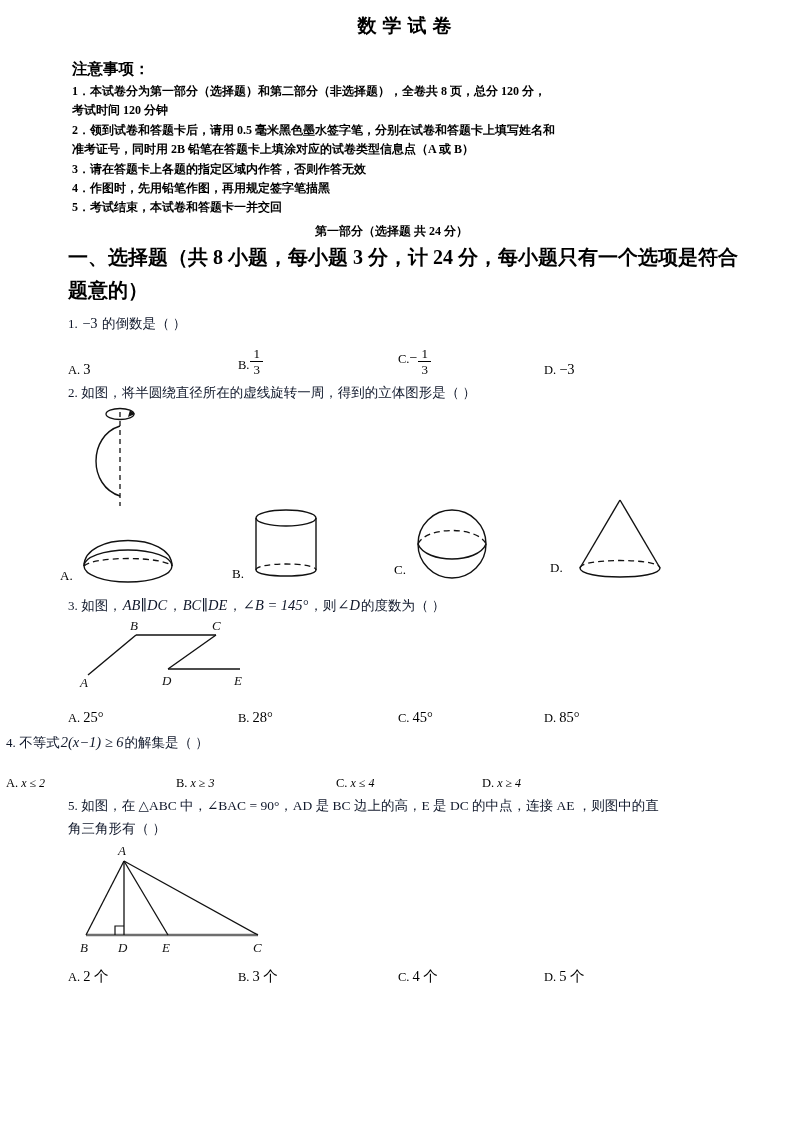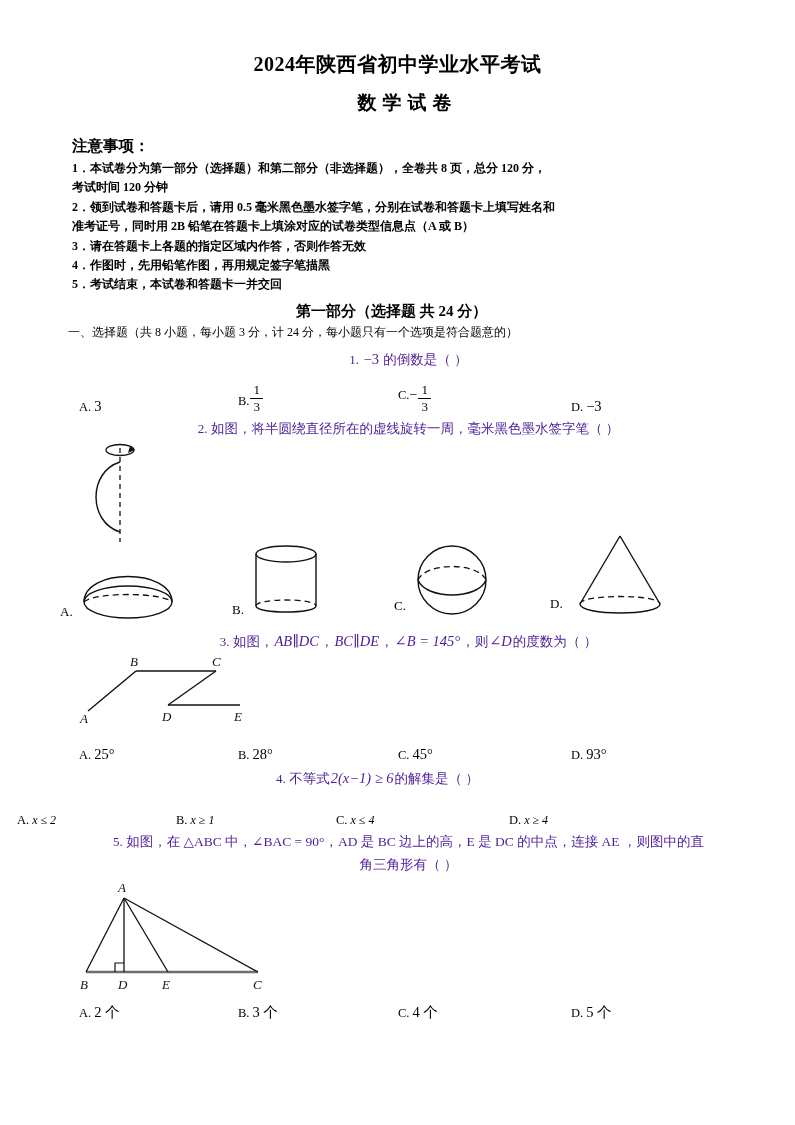--- a/index.html
+++ b/index.html
@@ -52,40 +52,39 @@
     font-size: 12px;
     line-height: 1.62;
     margin: 0;
     text-indent: 0;
   }
 
   
   .part-title {
     text-align: center;
     font-weight: bold;
-    font-size: 15px;
+    font-size: 12px;
     margin: 4px 12px 0 0;
     line-height: 1.6;
   }
   .section-head {
-    font-weight: normal;
-    font-size: 12px;
+    font-weight: bold;
+    font-size: 20px;
     margin: 0;
     padding: 0 46px 0 68px;
     line-height: 1.62;
   }
 
   
   .qblock { padding: 0 46px 0 68px; }
   .qtext {
     font-size: 13.5px;
     line-height: 1.55;
     margin: 6px 0 0 0;
-    color: #4c1d95;
-    text-align: center;
+    color: #0f172a;
   }
   .qtext .num { font-size: 13px; }
   .mi {
     font-family: "Liberation Serif", "DejaVu Serif", serif;
     font-style: italic;
     font-size: 14.5px;
     padding: 0 1px;
   }
   .mn {
     font-family: "Liberation Serif", "DejaVu Serif", serif;
@@ -102,24 +101,24 @@
   .opt {
     position: absolute;
     bottom: 0;
     font-size: 13px;
     white-space: nowrap;
     line-height: 1;
   }
   .opt .lab { font-size: 12.5px; }
   .opt .val { font-size: 12px; font-style: italic; margin-left: 3px; }
   .opt .valn { font-size: 14.5px; margin-left: 3px; }
-  .o-a { left: 11px; margin-top: 36px; }
+  .o-a { left: 0px; margin-top: 36px; }
   .o-b { left: 170px; }
   .o-c { left: 330px; }
-  .o-d { left: 503px; }
+  .o-d { left: 476px; }
 
   
   .frac {
     display: inline-block;
     vertical-align: -0.45em;
     text-align: center;
     font-size: 13px;
     line-height: 1.05;
     margin: 0 1px;
   }
@@ -137,21 +136,20 @@
     font-size: 13px;
     font-family: "Liberation Serif", "DejaVu Serif", serif;
   }
   .optfig { position: absolute; }
 </style>
 </head>
 <body>
 
 <div class="page">
 
-  <h1 class="doc-title">2024年陕西省初中学业水平考试</h1>
   <h2 class="doc-subtitle">数学试卷</h2>
 
   <div class="notice">
     <p class="notice-heading">注意事项：</p>
     <p class="notice-item">1．本试卷分为第一部分（选择题）和第二部分（非选择题），全卷共 8 页，总分 120 分，</p>
     <p class="notice-item">考试时间 120 分钟</p>
     <p class="notice-item">2．领到试卷和答题卡后，请用 0.5 毫米黑色墨水签字笔，分别在试卷和答题卡上填写姓名和</p>
     <p class="notice-item">准考证号，同时用 2B 铅笔在答题卡上填涂对应的试卷类型信息点（A 或 B）</p>
     <p class="notice-item">3．请在答题卡上各题的指定区域内作答，否则作答无效</p>
     <p class="notice-item">4．作图时，先用铅笔作图，再用规定签字笔描黑</p>
@@ -179,21 +177,21 @@
       </div>
       <div class="opt o-d">
         <span class="lab">D.</span><span class="valn">−3</span>
       </div>
     </div>
   </div>
 
   <div class="qblock">
     <p class="qtext">
       <span class="num">2.</span>
-      <span>如图，将半圆绕直径所在的虚线旋转一周，毫米黑色墨水签字笔（ ）</span>
+      <span>如图，将半圆绕直径所在的虚线旋转一周，得到的立体图形是（ ）</span>
     </p>
 
     <div class="fig" style="height:106px;">
       <svg width="110" height="106" viewBox="0 0 110 106">
         <line x1="52" y1="8" x2="52" y2="102" stroke="#111" stroke-width="1.3" stroke-dasharray="5,4"></line>
         <path d="M 52 22 C 20 32, 20 82, 52 92" fill="none" stroke="#111" stroke-width="1.4"></path>
         <ellipse cx="52" cy="10" rx="14" ry="5.5" fill="none" stroke="#111" stroke-width="1.3"></ellipse>
         <path d="M 62 6 L 67 10 L 60 13 Z" fill="#111"></path>
       </svg>
     </div>
@@ -264,36 +262,36 @@
       <div class="opt o-a">
         <span class="lab">A.</span><span class="valn">25°</span>
       </div>
       <div class="opt o-b">
         <span class="lab">B.</span><span class="valn">28°</span>
       </div>
       <div class="opt o-c">
         <span class="lab">C.</span><span class="valn">45°</span>
       </div>
       <div class="opt o-d">
-        <span class="lab">D.</span><span class="valn">93°</span>
+        <span class="lab">D.</span><span class="valn">85°</span>
       </div>
     </div>
   </div>
 
   <div class="qblock" style="margin-top:4px;padding-left:6px;">
     <p class="qtext">
       <span class="num">4.</span>
       <span>不等式</span><span class="mi">2(x−1) ≥ 6</span><span>的解集是（ ）</span>
     </p>
     <div class="opts" style="height:28px;">
       <div class="opt o-a">
         <span class="lab">A.</span><span class="val">x ≤ 2</span>
       </div>
       <div class="opt o-b">
-        <span class="lab">B.</span><span class="val">x ≥ 1</span>
+        <span class="lab">B.</span><span class="val">x ≥ 3</span>
       </div>
       <div class="opt o-c">
         <span class="lab">C.</span><span class="val">x ≤ 4</span>
       </div>
       <div class="opt o-d">
         <span class="lab">D.</span><span class="val">x ≥ 4</span>
       </div>
     </div>
   </div>
 

